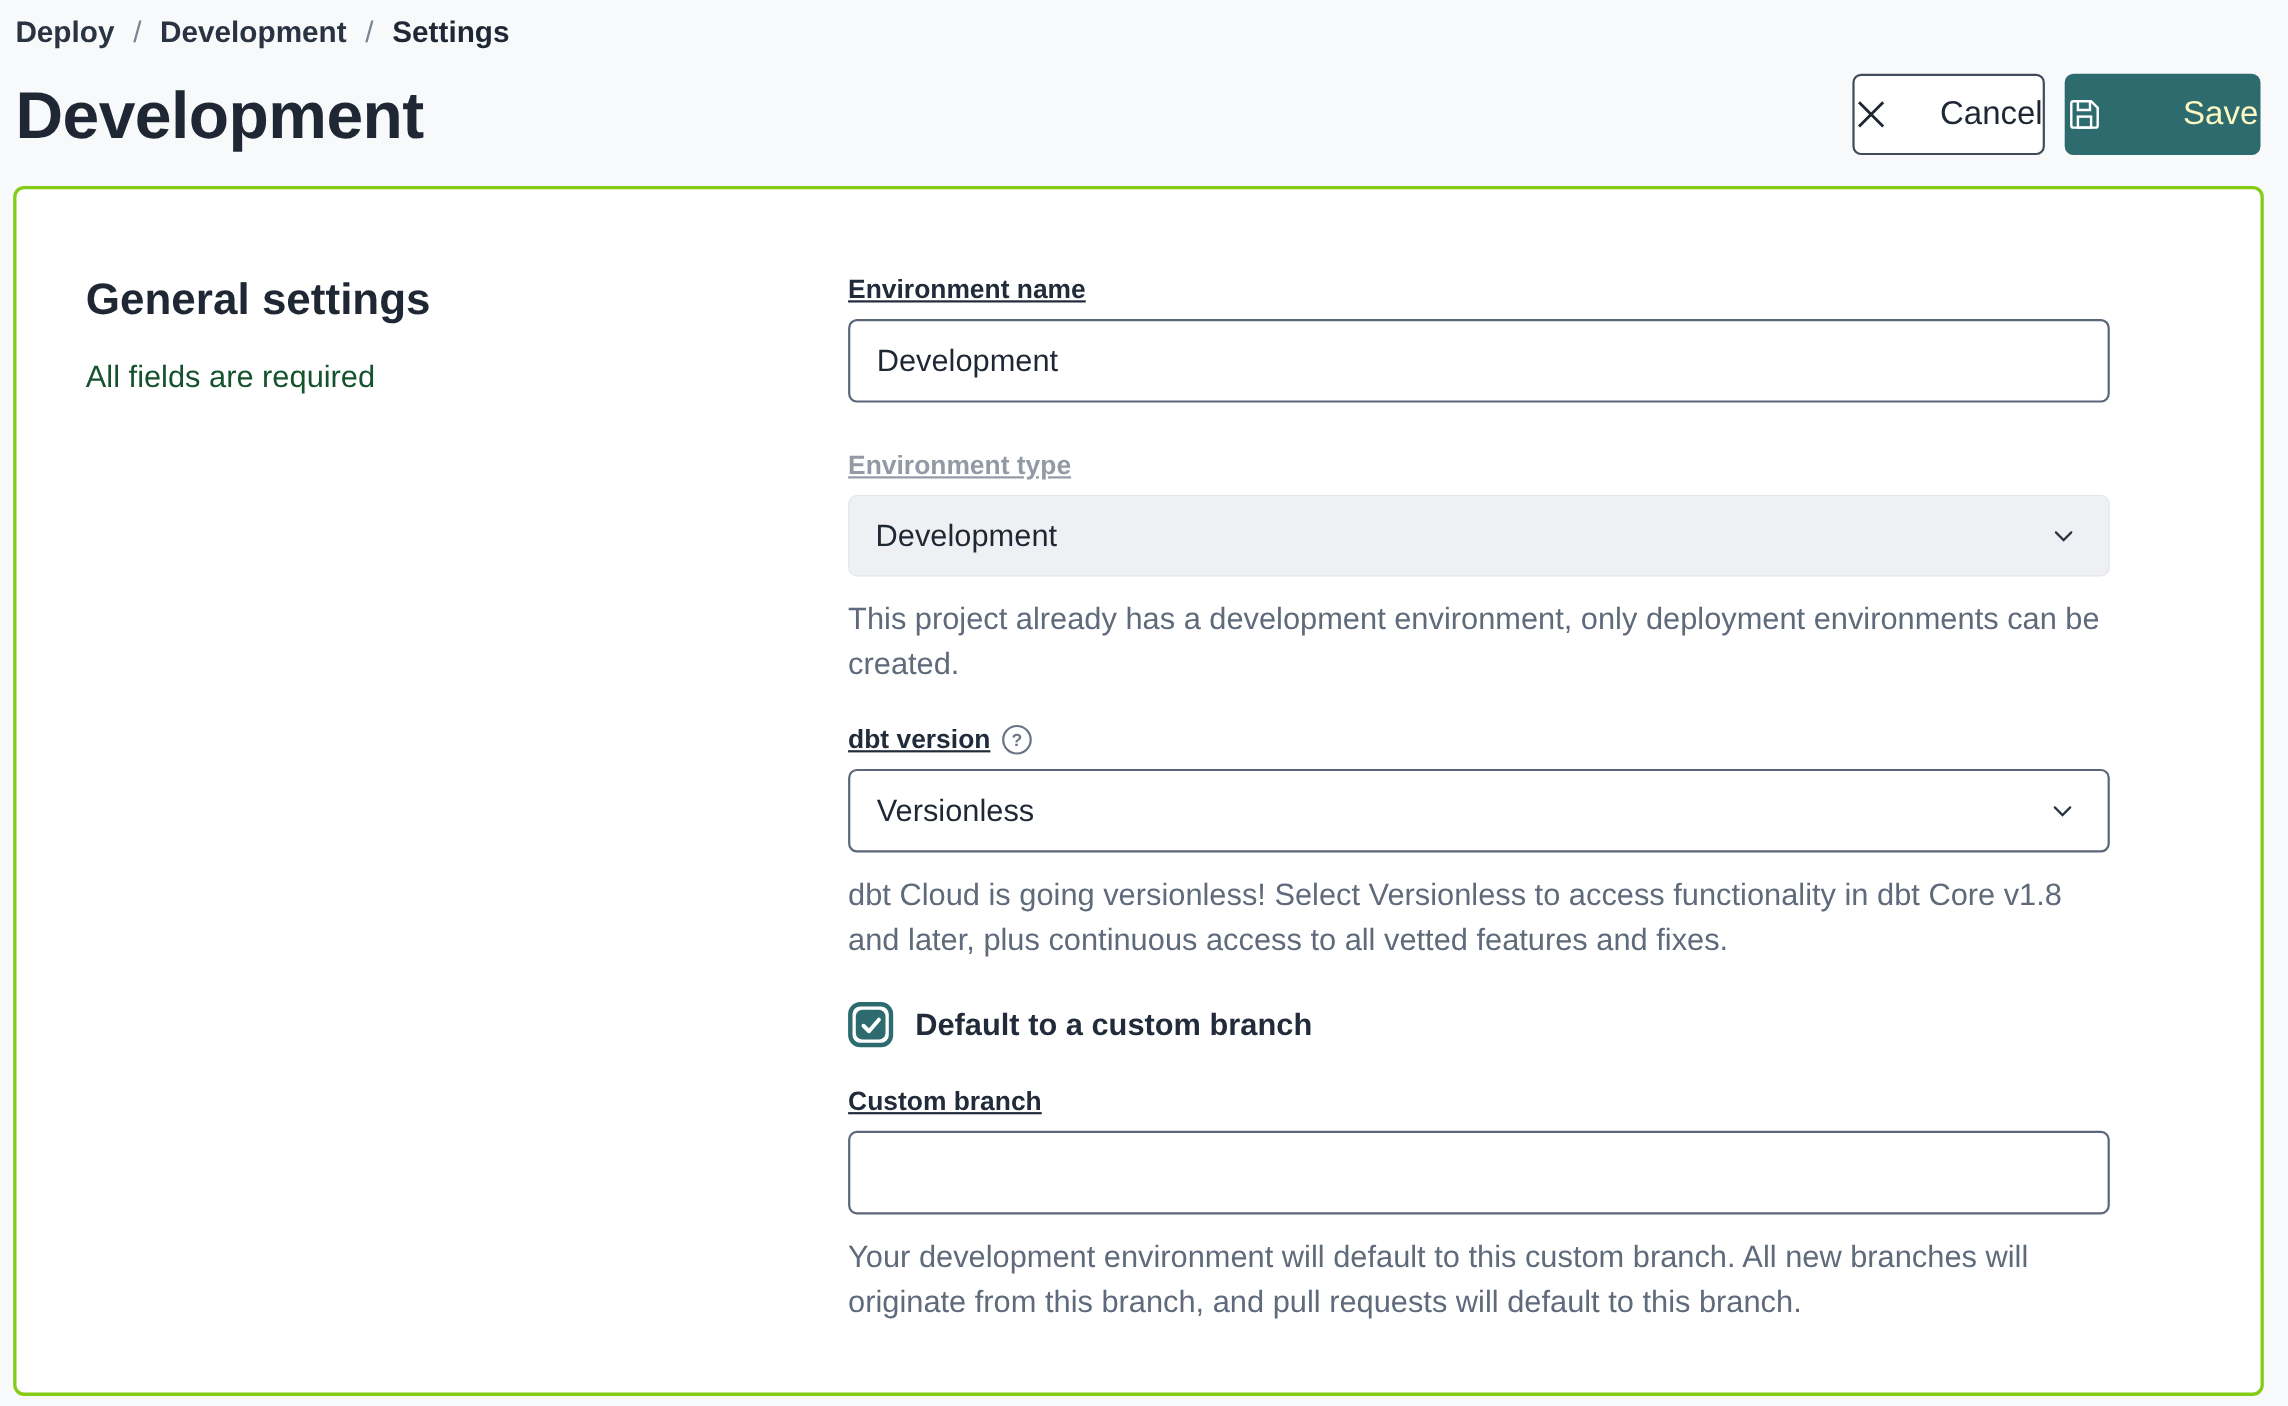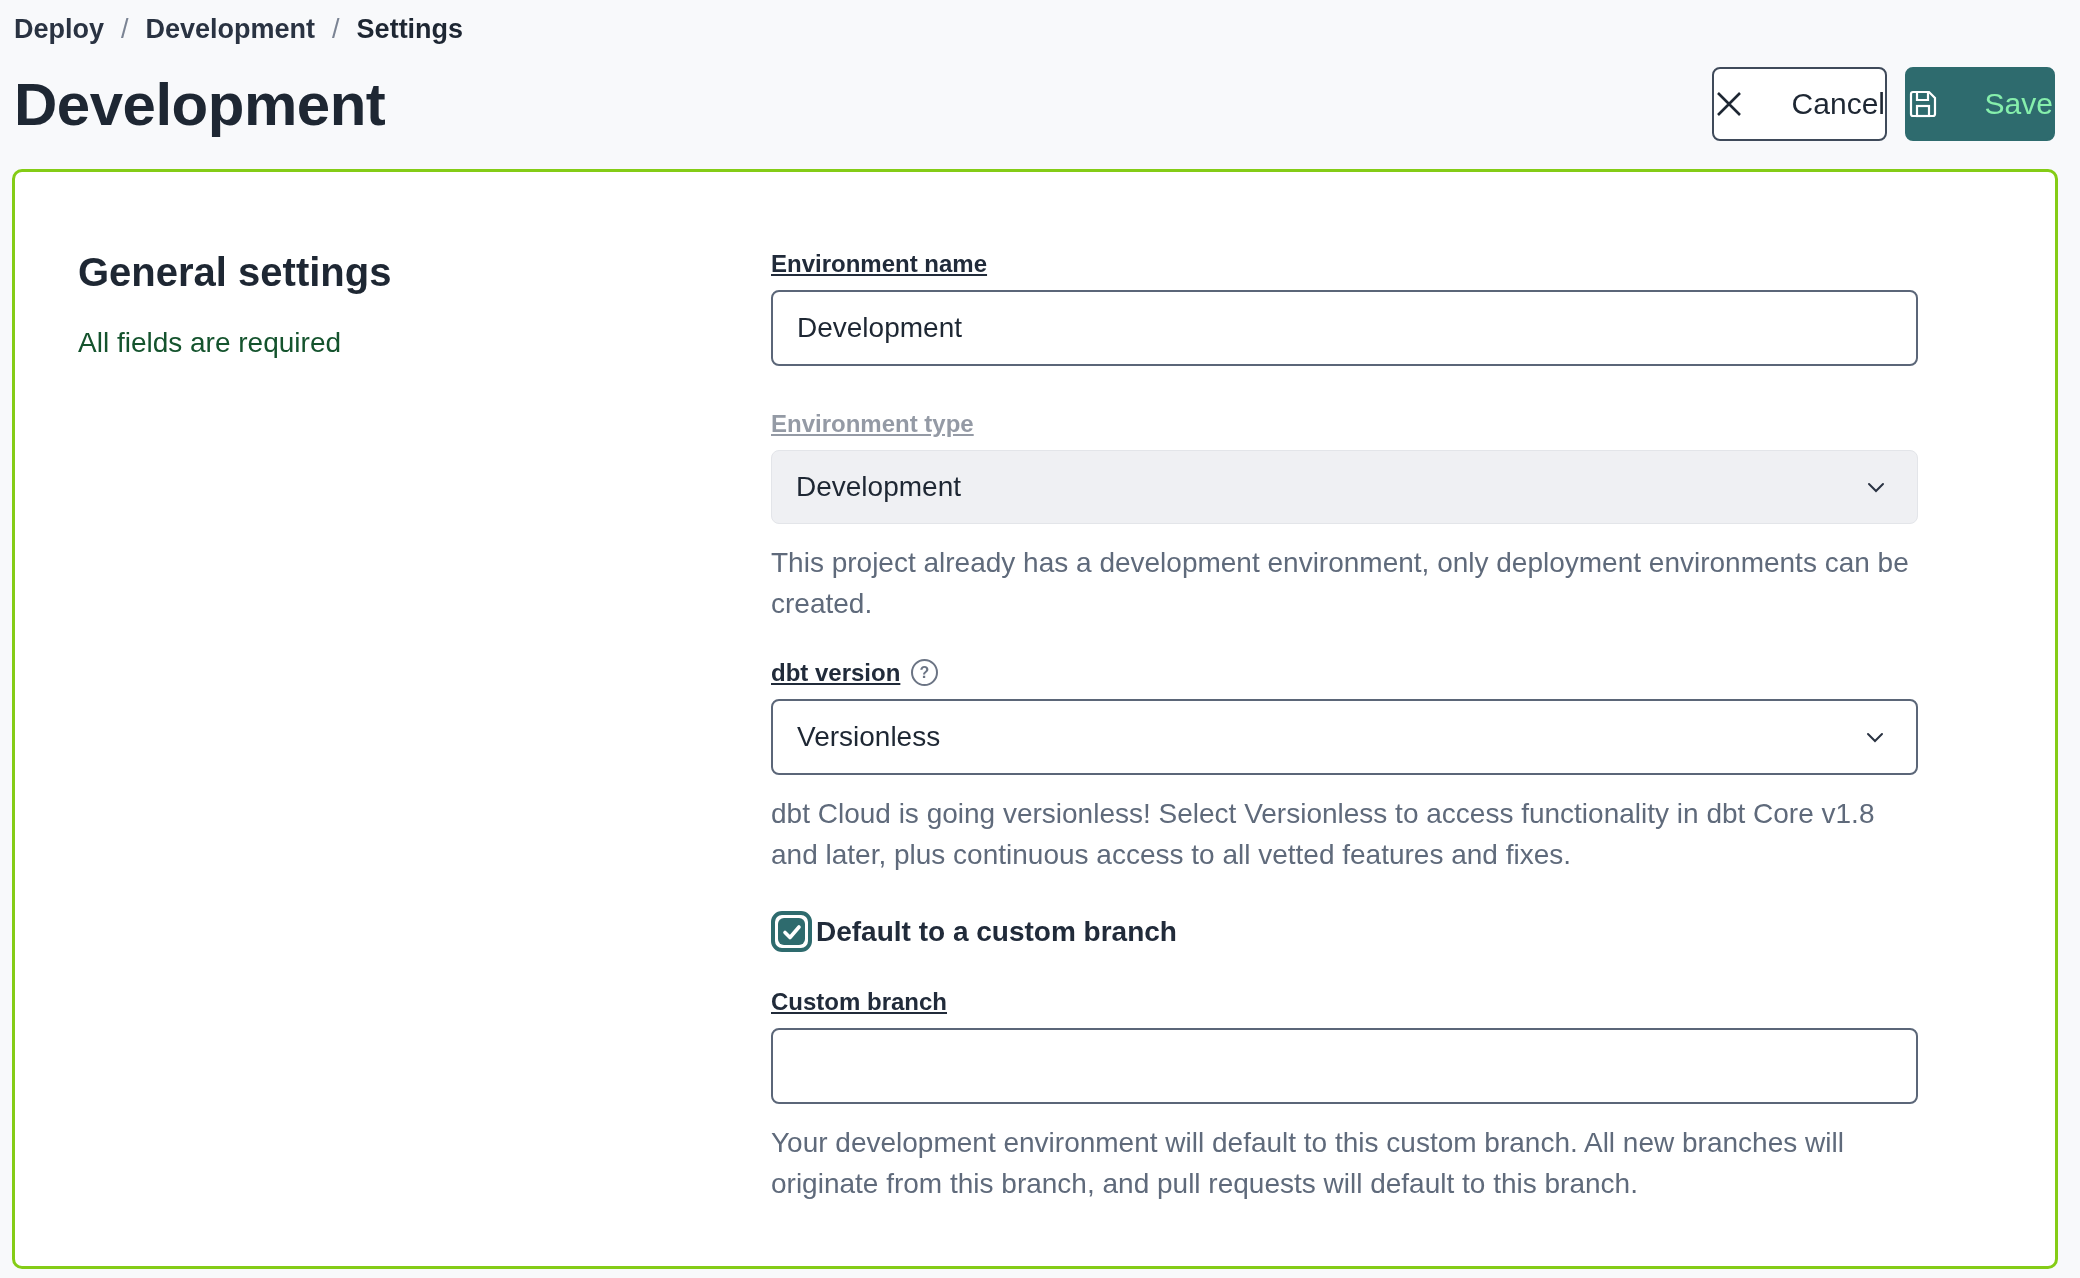--- a/index.html
+++ b/index.html
@@ -23,21 +23,21 @@
   .actions { display: flex; gap: 18px; }
   .btn {
     display: flex; align-items: center; justify-content: space-between; gap: 16px;
     height: 74px; border-radius: 8px; font-size: 30px; cursor: pointer;
     font-family: "Liberation Sans", sans-serif;
   }
   .btn-cancel {
     width: 175px; background: #ffffff; border: 2px solid #3f4a5a; color: #1e2733;
   }
   .btn-save {
-    width: 150px; background: #2e6b6e; border: 2px solid #2e6b6e; color: #86efac;
+    width: 178px; background: #2e6b6e; border: 2px solid #2e6b6e; color: #fef9c3;
   }
   .icon { display: inline-flex; align-items: center; justify-content: center; }
 
   
   .card {
     margin: 28px 22px 0 12px;
     height: 1100px;
     background: #ffffff;
     border: 3px solid #84cc16;
     border-radius: 10px;
@@ -71,21 +71,21 @@
   .select.enabled { background: #ffffff; border: 2px solid #5b6678; color: #1e2733; }
   .select.disabled { background: #eff0f3; border: 1px solid #e3e5e9; color: #1e2733; height: 74px; cursor: default; }
 
   .help-text { font-size: 28px; line-height: 41px; color: #5f6a7b; margin-top: 18px; }
 
   .m-env-type { margin-top: 44px; }
   .m-dbt { margin-top: 34px; }
   .m-check { margin-top: 36px; }
   .m-custom { margin-top: 36px; }
 
-  .checkbox-row { display: flex; align-items: center; gap: 4px; }
+  .checkbox-row { display: flex; align-items: center; gap: 20px; }
   .checkbox {
     width: 41px; height: 41px; border: 4px solid #2e6b6e; border-radius: 11px;
     background: #ffffff; padding: 3px; cursor: pointer; flex: 0 0 41px;
   }
   .checkbox-inner {
     width: 100%; height: 100%; border-radius: 6px;
     display: flex; align-items: center; justify-content: center;
     background: #ffffff;
   }
   .checkbox.checked .checkbox-inner { background: #2e6b6e; }

